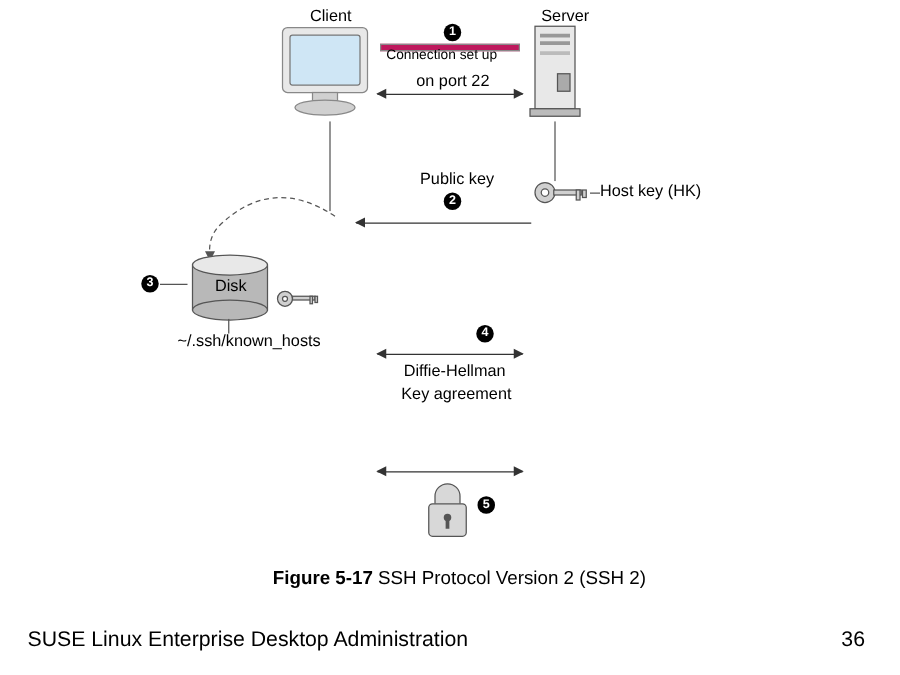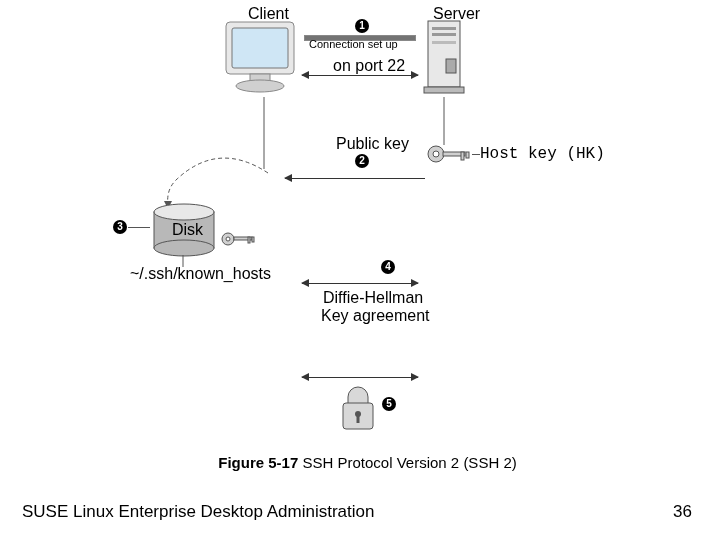--- a/index.html
+++ b/index.html
@@ -14,28 +14,28 @@
     overflow: hidden;
   }
   .diagram {
     position: absolute;
     left: 120px;
     top: 5px;
     width: 480px;
     height: 445px;
   }
   .diagram * { position: absolute; }
-  .lbl { font-size: 16px; text-align: right; white-space: nowrap; }
+  .lbl { font-size: 13px; text-align: right; white-space: nowrap; }
   .callout {
     width: 14px; height: 14px; border-radius: 50%;
     background: #000; color: #fff; font-size: 10px;
     text-align: center; line-height: 14px; font-weight: bold;
   }
   .arrow-box {
-    border: 1px solid #888; background: #737373;
+    border: 1px solid #888; background: #be185d;
     text-align: center; font-size: 11px;
     padding: 2px 4px;
   }
   .arrow-line {
     position: absolute; height: 0;
     border-top: 1.5px solid #333;
   }
   .arrow-line:before, .arrow-line:after {
     content: ''; position: absolute; width: 0; height: 0;
     border-top: 4px solid transparent; border-bottom: 4px solid transparent;
@@ -97,21 +97,21 @@
 
   <div class="callout" style="left:235px; top:14px;">1</div>
   <div class="arrow-box" style="left:184px; top:30px; width:112px;">
     <div>Connection set up</div>
   </div>
   <div class="lbl" style="left:213px; top:52px;">on port 22</div>
   <div class="arrow-line both" style="left:182px; top:70px; width:116px;"></div>
 
   <div class="lbl" style="left:216px; top:130px;">Public key</div>
 
-  <div class="lbl" style="left:360px; top:140px;font-family:Liberation Mono, monospace;">Host key (HK)</div>
+  <div class="lbl" style="left:360px; top:140px;">Host key (HK)</div>
 
   <svg style="left:305px; top:138px; width:48px; height:22px;">
     <circle class="key-body" cx="11" cy="11" r="8"></circle>
     <circle cx="11" cy="11" r="3" fill="#fff" stroke="#555"></circle>
     <rect class="key-body" x="18" y="9" width="22" height="4"></rect>
     <rect class="key-body" x="36" y="9" width="3" height="8"></rect>
     <rect class="key-body" x="41" y="9" width="3" height="6"></rect>
   </svg>
 
   <div style="left:352px; top:149px; width:8px; height:0; border-top:1px solid #555;"></div>
@@ -144,21 +144,21 @@
     <circle class="key-body" cx="8" cy="9" r="6"></circle>
     <circle cx="8" cy="9" r="2" fill="#fff" stroke="#555"></circle>
     <rect class="key-body" x="14" y="7" width="18" height="3"></rect>
     <rect class="key-body" x="28" y="7" width="2" height="6"></rect>
     <rect class="key-body" x="32" y="7" width="2" height="5"></rect>
   </svg>
 
   <div style="left:8px; top:222px; width:22px; height:0; border-top:1px solid #555;"></div>
   <div class="callout" style="left:-7px; top:215px;">3</div>
 
-  <div class="lbl" style="left:10px; top:260px;">~/.ssh/known_hosts</div>
+  <div class="lbl" style="left:22px; top:260px;">~/.ssh/known_hosts</div>
   <svg style="left:60px; top:250px; width:6px; height:12px;">
     <line x1="3" y1="0" x2="3" y2="12" stroke="#555"></line>
   </svg>
 
   <div class="callout" style="left:261px; top:255px;">4</div>
   <div class="arrow-line both" style="left:182px; top:278px; width:116px;"></div>
   <div class="lbl" style="left:203px; top:284px;">Diffie-Hellman</div>
   <div class="lbl" style="left:201px; top:302px;">Key agreement</div>
 
   <div class="arrow-line both" style="left:182px; top:372px; width:116px;"></div>

